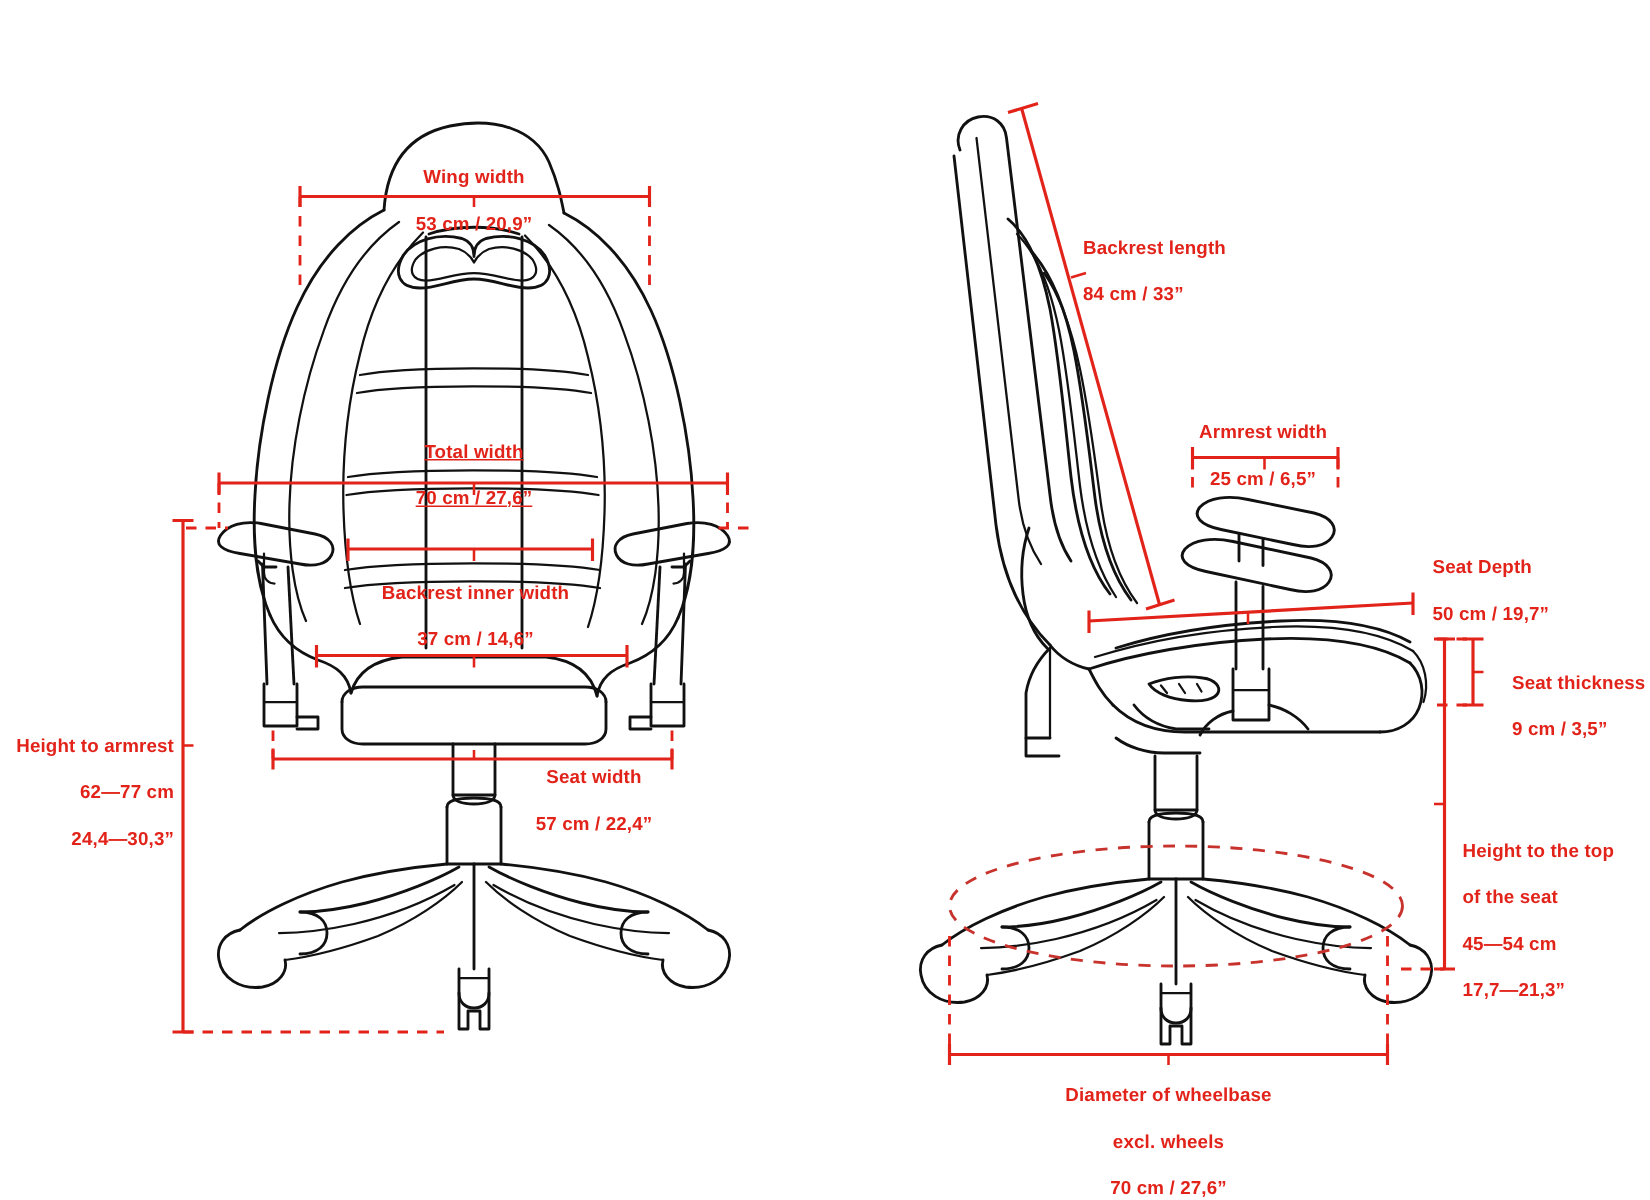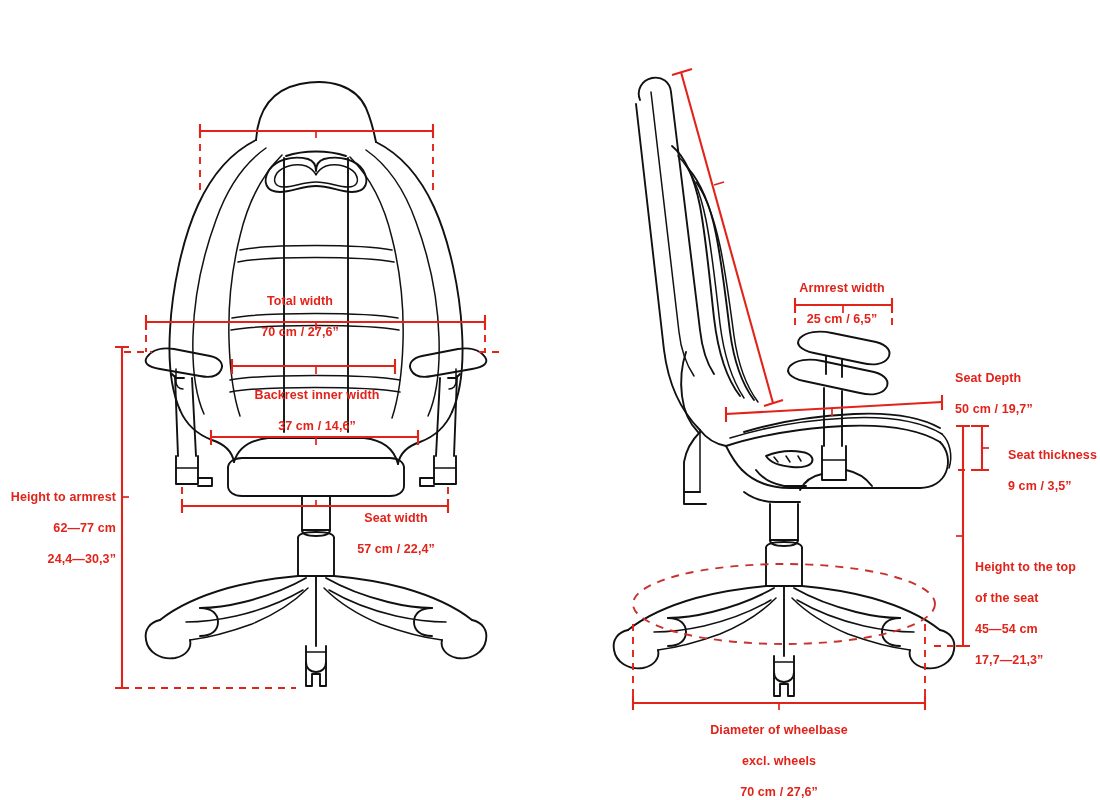--- a/index.html
+++ b/index.html
@@ -350,22 +350,26 @@
         <path class="dim" d="M633 703 L 925 703"></path>
         <path class="dim" d="M633 696 L 633 710  M925 696 L 925 710"></path>
         <path class="dim-thin" d="M779 703 L 779 710"></path>
         <path class="dim-dashed" d="M633 624 L 633 703  M925 624 L 925 703"></path>
       </g>
 
     </g>
 
   </svg>
 
-
-  <div class="dimlabel ta-center" style="left:220px; top:278px; width:160px;">
+  <div class="dimlabel ta-center" style="left:236px; top:95px; width:160px;">
+    <div>Wing width</div>
+    <div>53 cm / 20,9”</div>
+  </div>
+
+  <div class="dimlabel ta-center" style="left:236px; top:278px; width:160px;text-decoration:underline;">
     <div>Total width</div>
     <div>70 cm / 27,6”</div>
   </div>
 
   <div class="dimlabel ta-center" style="left:226px; top:372px; width:182px;">
     <div>Backrest inner width</div>
     <div>37 cm / 14,6”</div>
   </div>
 
 
@@ -373,20 +377,24 @@
     <div>Seat width</div>
     <div>57 cm / 22,4”</div>
   </div>
 
   <div class="dimlabel ta-right" style="left:0px; top:474px; width:116px;">
     <div>Height to armrest</div>
     <div>62—77 cm</div>
     <div>24,4—30,3”</div>
   </div>
 
+  <div class="dimlabel ta-left" style="left:722px; top:142px; width:170px;">
+    <div>Backrest length</div>
+    <div>84 cm / 33”</div>
+  </div>
 
   <div class="dimlabel ta-center" style="left:789px; top:265px; width:106px;">
     <div>Armrest width</div>
     <div>25 cm / 6,5”</div>
   </div>
 
   <div class="dimlabel ta-left" style="left:911px; top:355px; width:130px;margin-left:44px;">
     <div>Seat Depth</div>
     <div>50 cm / 19,7”</div>
   </div>

